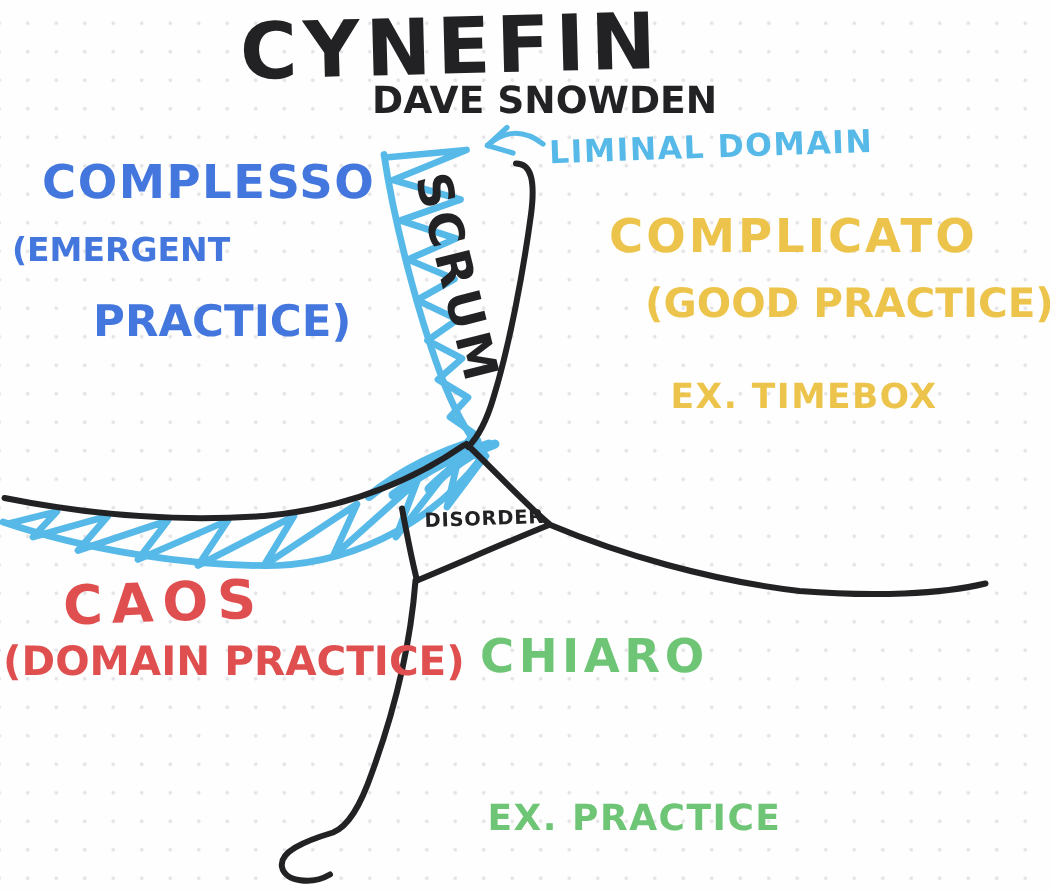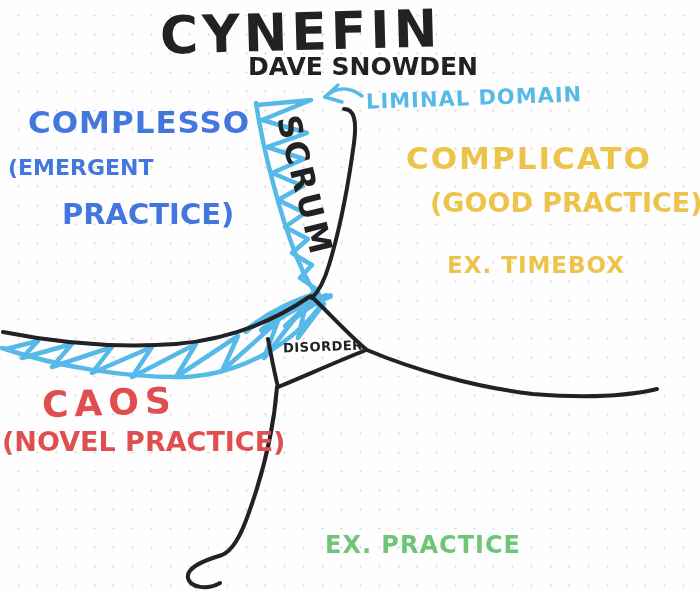--- a/index.html
+++ b/index.html
@@ -84,19 +84,20 @@
 
   <div class="lbl blue" id="complex-name">COMPLESSO</div>
   <div class="lbl blue" id="complex-l2">(EMERGENT</div>
   <div class="lbl blue" id="complex-l3">PRACTICE)</div>
 
   <div class="lbl yellow" id="complicated-name">COMPLICATO</div>
   <div class="lbl yellow" id="complicated-prac">(GOOD PRACTICE)</div>
   <div class="lbl yellow" id="complicated-ex">EX. TIMEBOX</div>
 
   <div class="lbl red" id="chaos-name">CAOS</div>
-  <div class="lbl red" id="chaos-prac">(NOVEL PRACTICE)</div>
+  <div class="lbl red" id="chaos-prac">(DOMAIN PRACTICE)</div>
 
+  <div class="lbl green" id="clear-name">CHIARO</div>
   <div class="lbl green" id="clear-ex">EX. PRACTICE</div>
 
   <div class="lbl ink" id="disorder-label">DISORDER</div>
 
 </div>
 
 </body></html>

